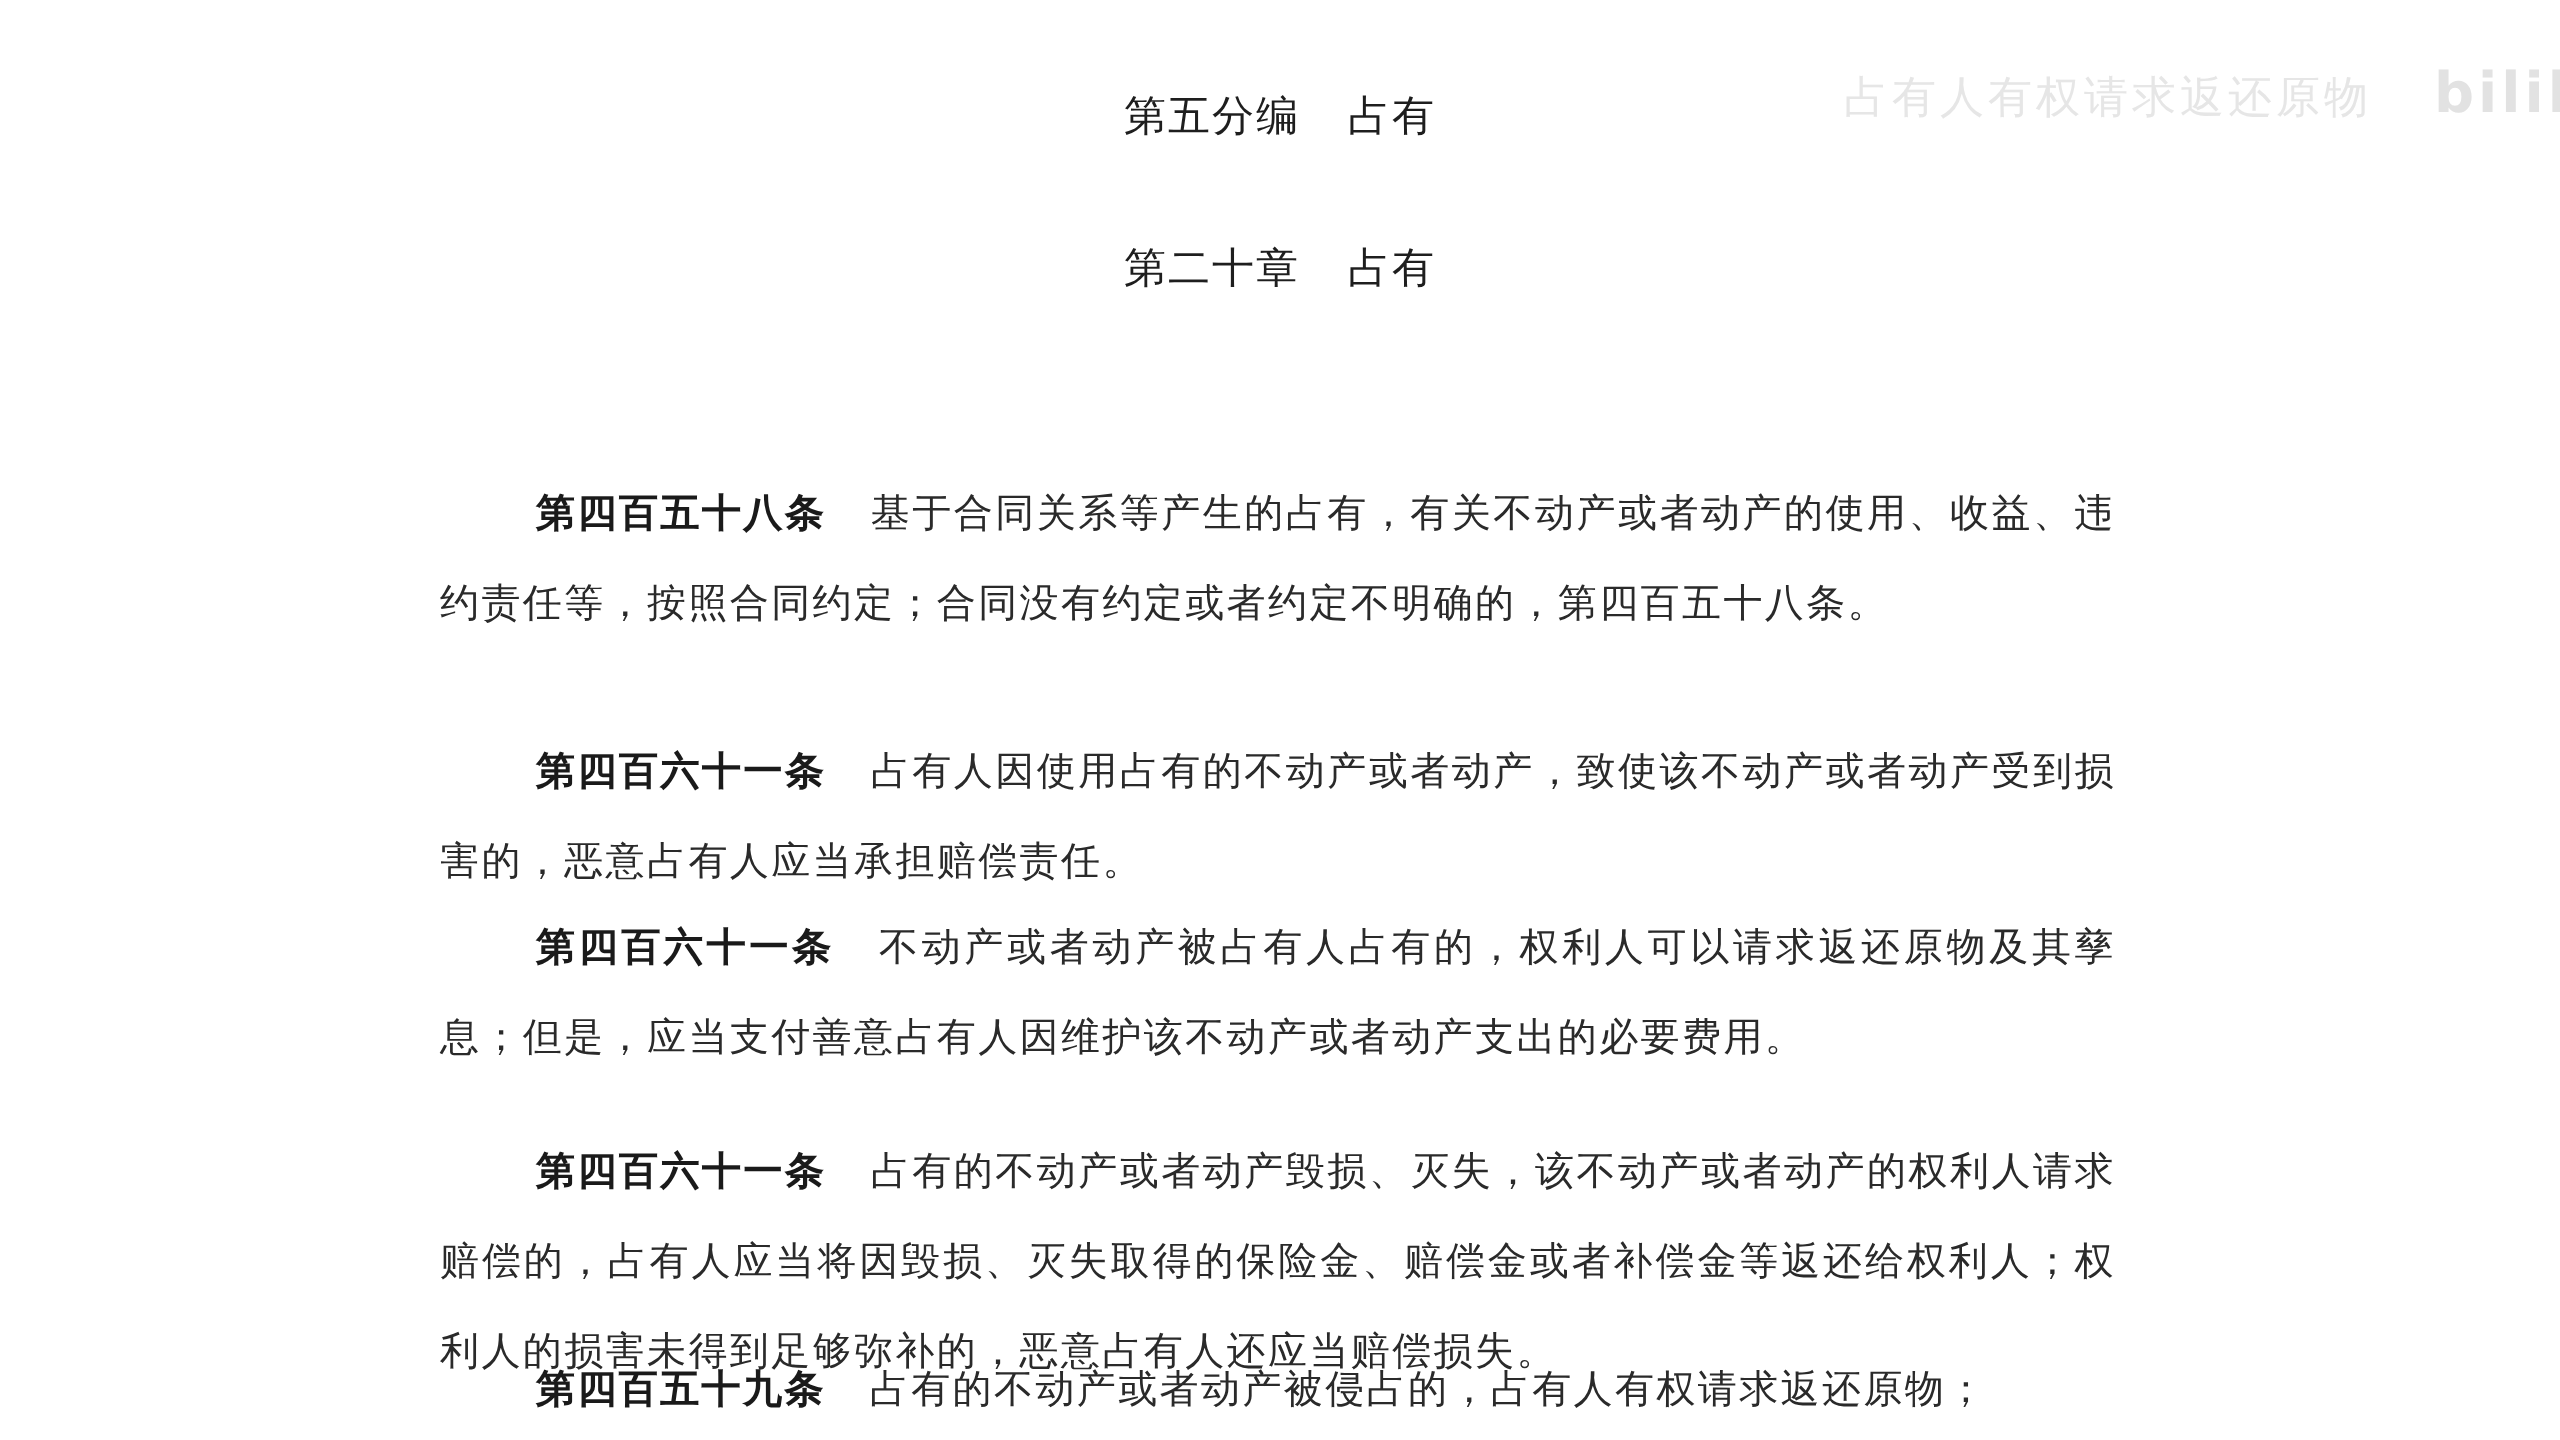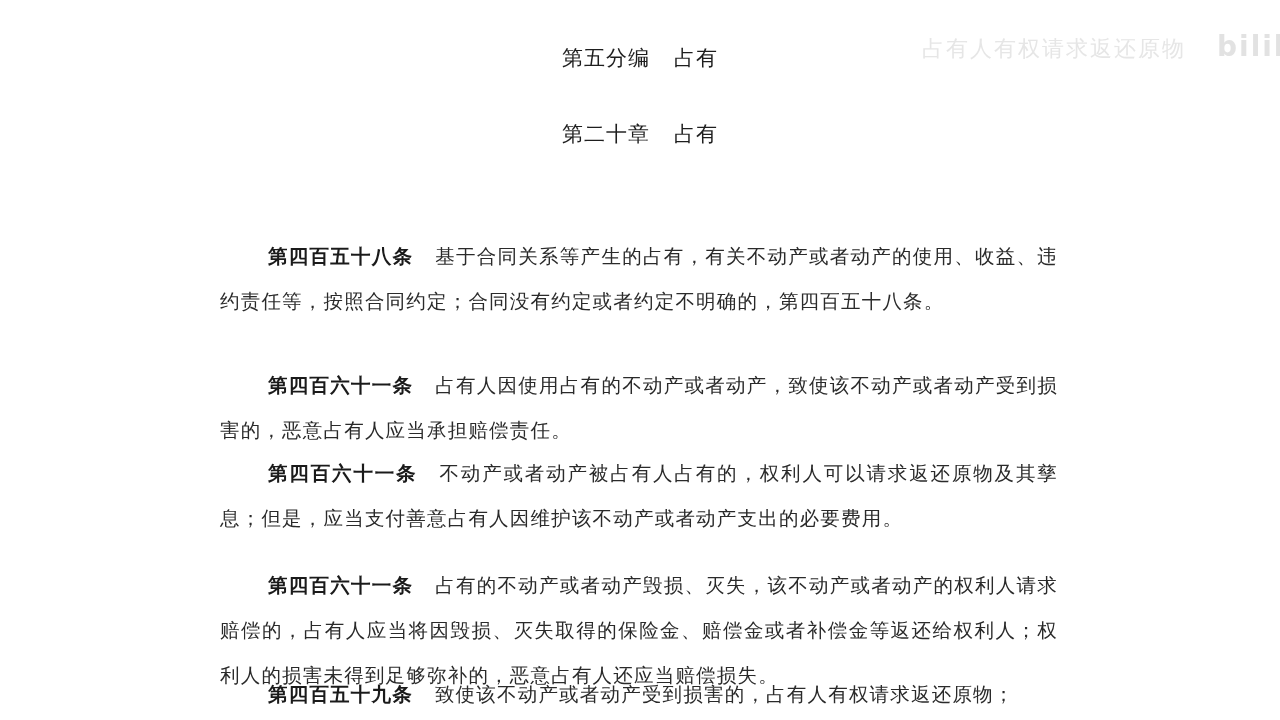--- a/index.html
+++ b/index.html
@@ -50,13 +50,13 @@
 </div>
 
 <p class="para p1"><span class="art">第四百五十八条</span><span>基于合同关系等产生的占有，有关不动产或者动产的使用、收益、违约责任等，按照合同约定；合同没有约定或者约定不明确的，第四百五十八条。</span></p>
 
 <p class="para p2"><span class="art">第四百六十一条</span><span>占有人因使用占有的不动产或者动产，致使该不动产或者动产受到损害的，恶意占有人应当承担赔偿责任。</span></p>
 
 <p class="para p3"><span class="art">第四百六十一条</span><span>不动产或者动产被占有人占有的，权利人可以请求返还原物及其孳息；但是，应当支付善意占有人因维护该不动产或者动产支出的必要费用。</span></p>
 
 <p class="para p4"><span class="art">第四百六十一条</span><span>占有的不动产或者动产毁损、灭失，该不动产或者动产的权利人请求赔偿的，占有人应当将因毁损、灭失取得的保险金、赔偿金或者补偿金等返还给权利人；权利人的损害未得到足够弥补的，恶意占有人还应当赔偿损失。</span></p>
 
-<p class="para p5"><span class="art">第四百五十九条</span><span>致使该不动产或者动产受到损害的，占有人有权请求返还原物；</span></p>
+<p class="para p5"><span class="art">第四百五十九条</span><span>占有的不动产或者动产被侵占的，占有人有权请求返还原物；</span></p>
 
 </body></html>

